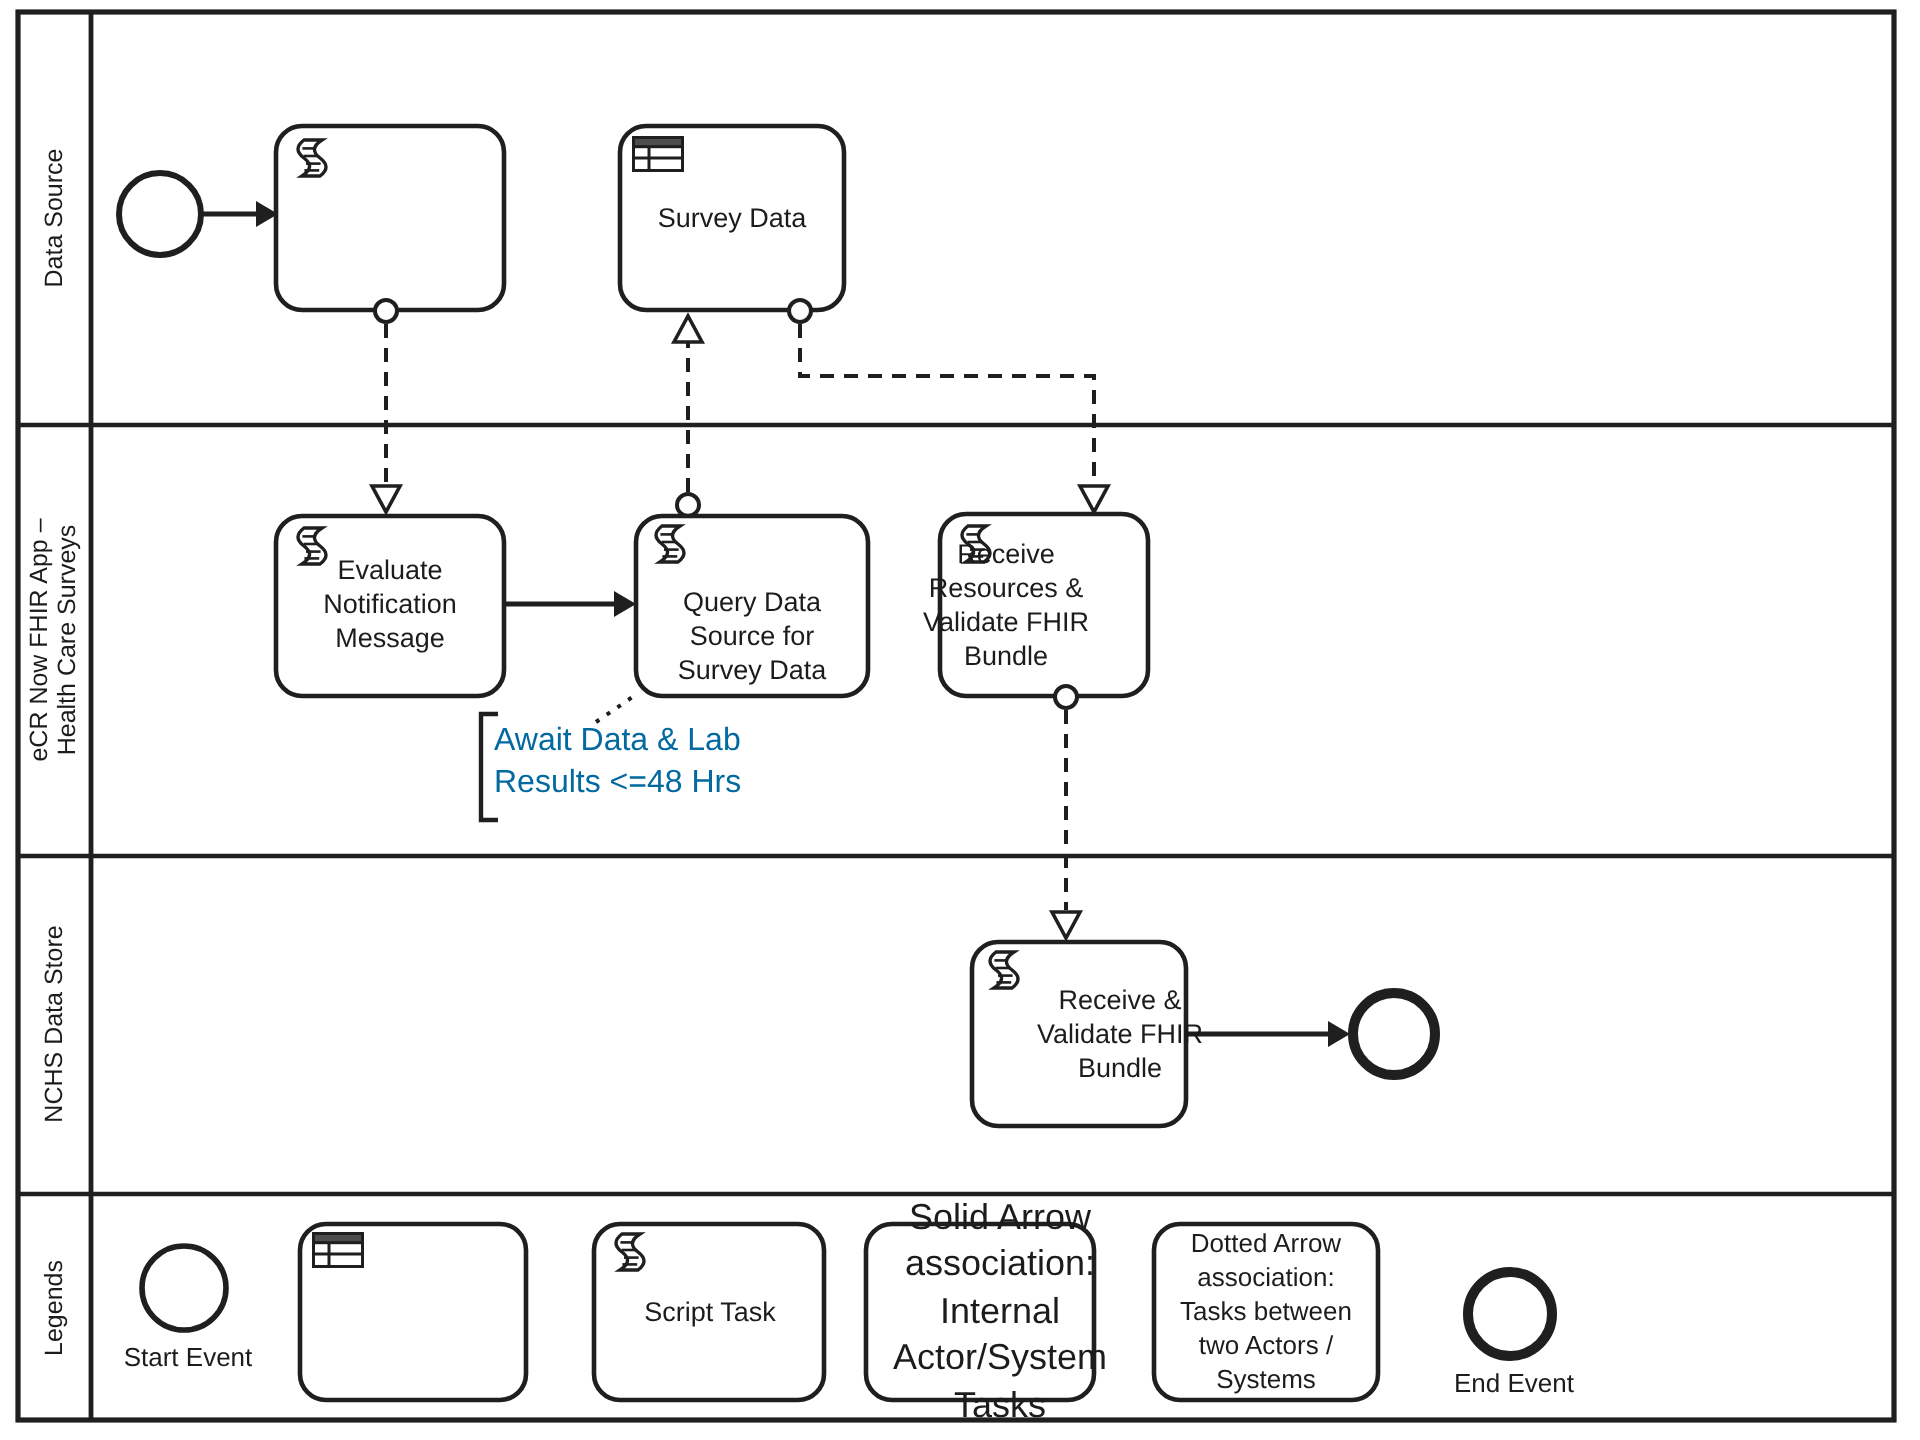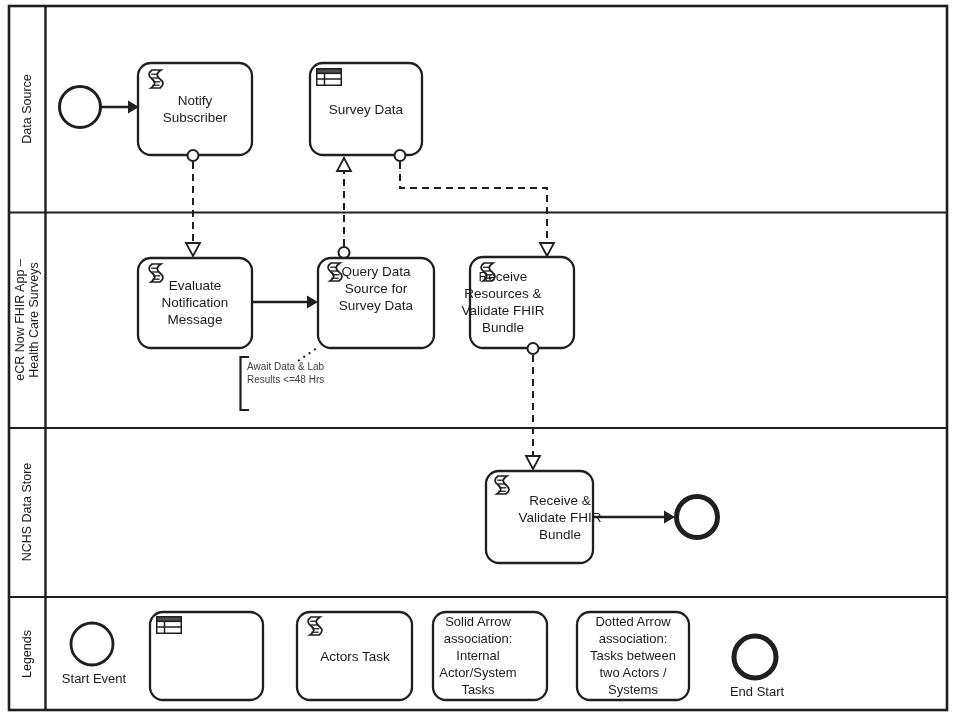--- a/index.html
+++ b/index.html
@@ -11,21 +11,21 @@
   .tl{
     position:absolute;transform:translate(-50%,-50%);
     text-align:center;white-space:pre-line;line-height:1.25;font-size:13.5px;color:#1c1c1c;
   }
   .vlabel{
     position:absolute;transform:translate(-50%,-50%) rotate(-90deg);
     white-space:pre;text-align:center;line-height:1.15;font-size:12.5px;color:#1c1c1c;
   }
   .note{
     position:absolute;text-align:left;white-space:pre-line;line-height:1.33;
-    font-size:10px;color:#404040;
+    font-size:16px;color:#0369a1;
   }
 </style>
 </head>
 <body>
 
 <div id="stage">
 
   <svg id="shapes" viewBox="0 0 960 720" fill="none" stroke="#1f1f1f" stroke-linecap="butt">
     <defs>
       <g id="icon-script" stroke-width="1.7">
@@ -146,47 +146,45 @@
       <circle cx="755" cy="657" r="21" stroke-width="5" fill="#fff"></circle>
     </g>
   </svg>
 
   <div class="vlabel" style="left:27px;top:109px">Data Source</div>
   <div class="vlabel" style="left:27px;top:320px">eCR Now FHIR App –
 Health Care Surveys</div>
   <div class="vlabel" style="left:27px;top:512px">NCHS Data Store</div>
   <div class="vlabel" style="left:27px;top:654px">Legends</div>
 
-  <div class="tl" style="left:195px;top:110px;width:110px">Notify
-Subscriber</div>
   <div class="tl" style="left:366px;top:110px;width:110px">Survey Data</div>
   <div class="tl" style="left:195px;top:303px;width:112px">Evaluate
 Notification
 Message</div>
-  <div class="tl" style="left:376px;top:289px;width:128px">Query Data
+  <div class="tl" style="left:376px;top:319px;width:128px">Query Data
 Source for
 Survey Data</div>
   <div class="tl" style="left:503px;top:303px;width:104px">Receive
 Resources &amp;
 Validate FHIR
 Bundle</div>
   <div class="tl" style="left:560px;top:518px;width:104px">Receive &amp;
 Validate FHIR
 Bundle</div>
 
   <div class="note" style="left:247px;top:360px;width:125px">Await Data &amp; Lab
 Results &lt;=48 Hrs</div>
 
   <div class="tl" style="left:94px;top:679px;width:120px;font-size:13px">Start Event</div>
-  <div class="tl" style="left:355px;top:657px;width:110px">Actors Task</div>
-  <div class="tl" style="left:478px;top:656px;width:112px;font-size:13px;line-height:1.3">Solid Arrow
+  <div class="tl" style="left:355px;top:657px;width:110px">Script Task</div>
+  <div class="tl" style="left:500px;top:656px;width:112px;font-size:18px;line-height:1.3">Solid Arrow
 association:
 Internal
 Actor/System
 Tasks</div>
   <div class="tl" style="left:633px;top:656px;width:110px;font-size:13px;line-height:1.3">Dotted Arrow
 association:
 Tasks between
 two Actors /
 Systems</div>
-  <div class="tl" style="left:757px;top:692px;width:120px;font-size:13px">End Start</div>
+  <div class="tl" style="left:757px;top:692px;width:120px;font-size:13px">End Event</div>
 
 </div>
 
 </body></html>

